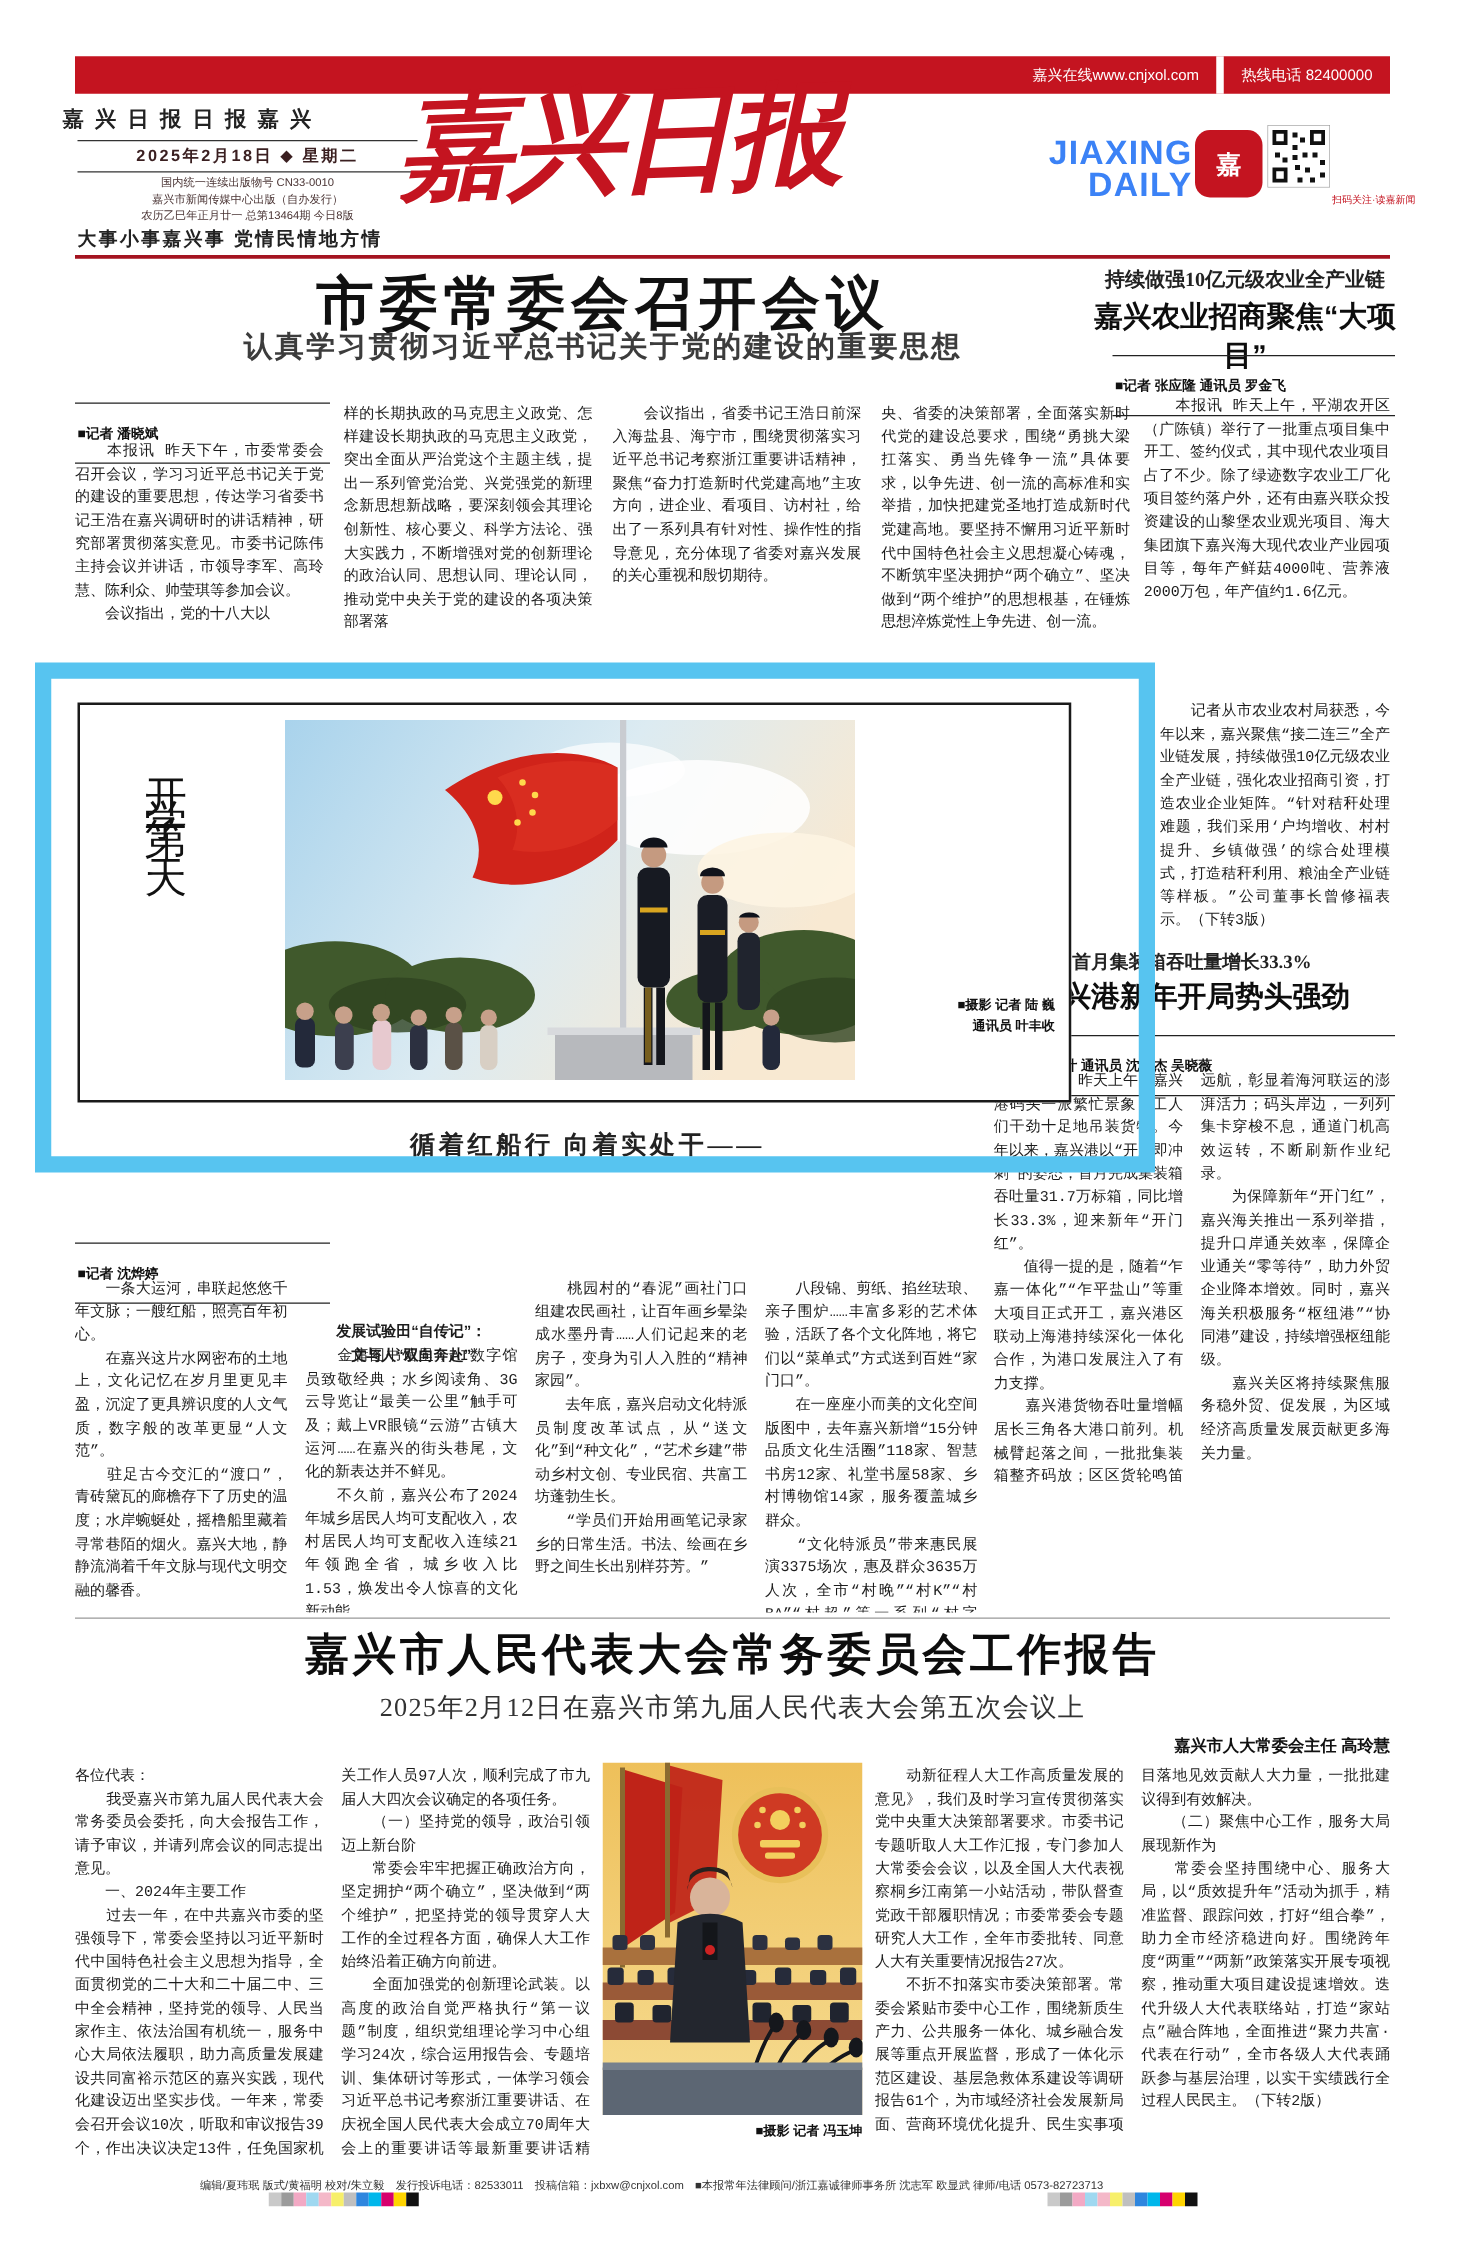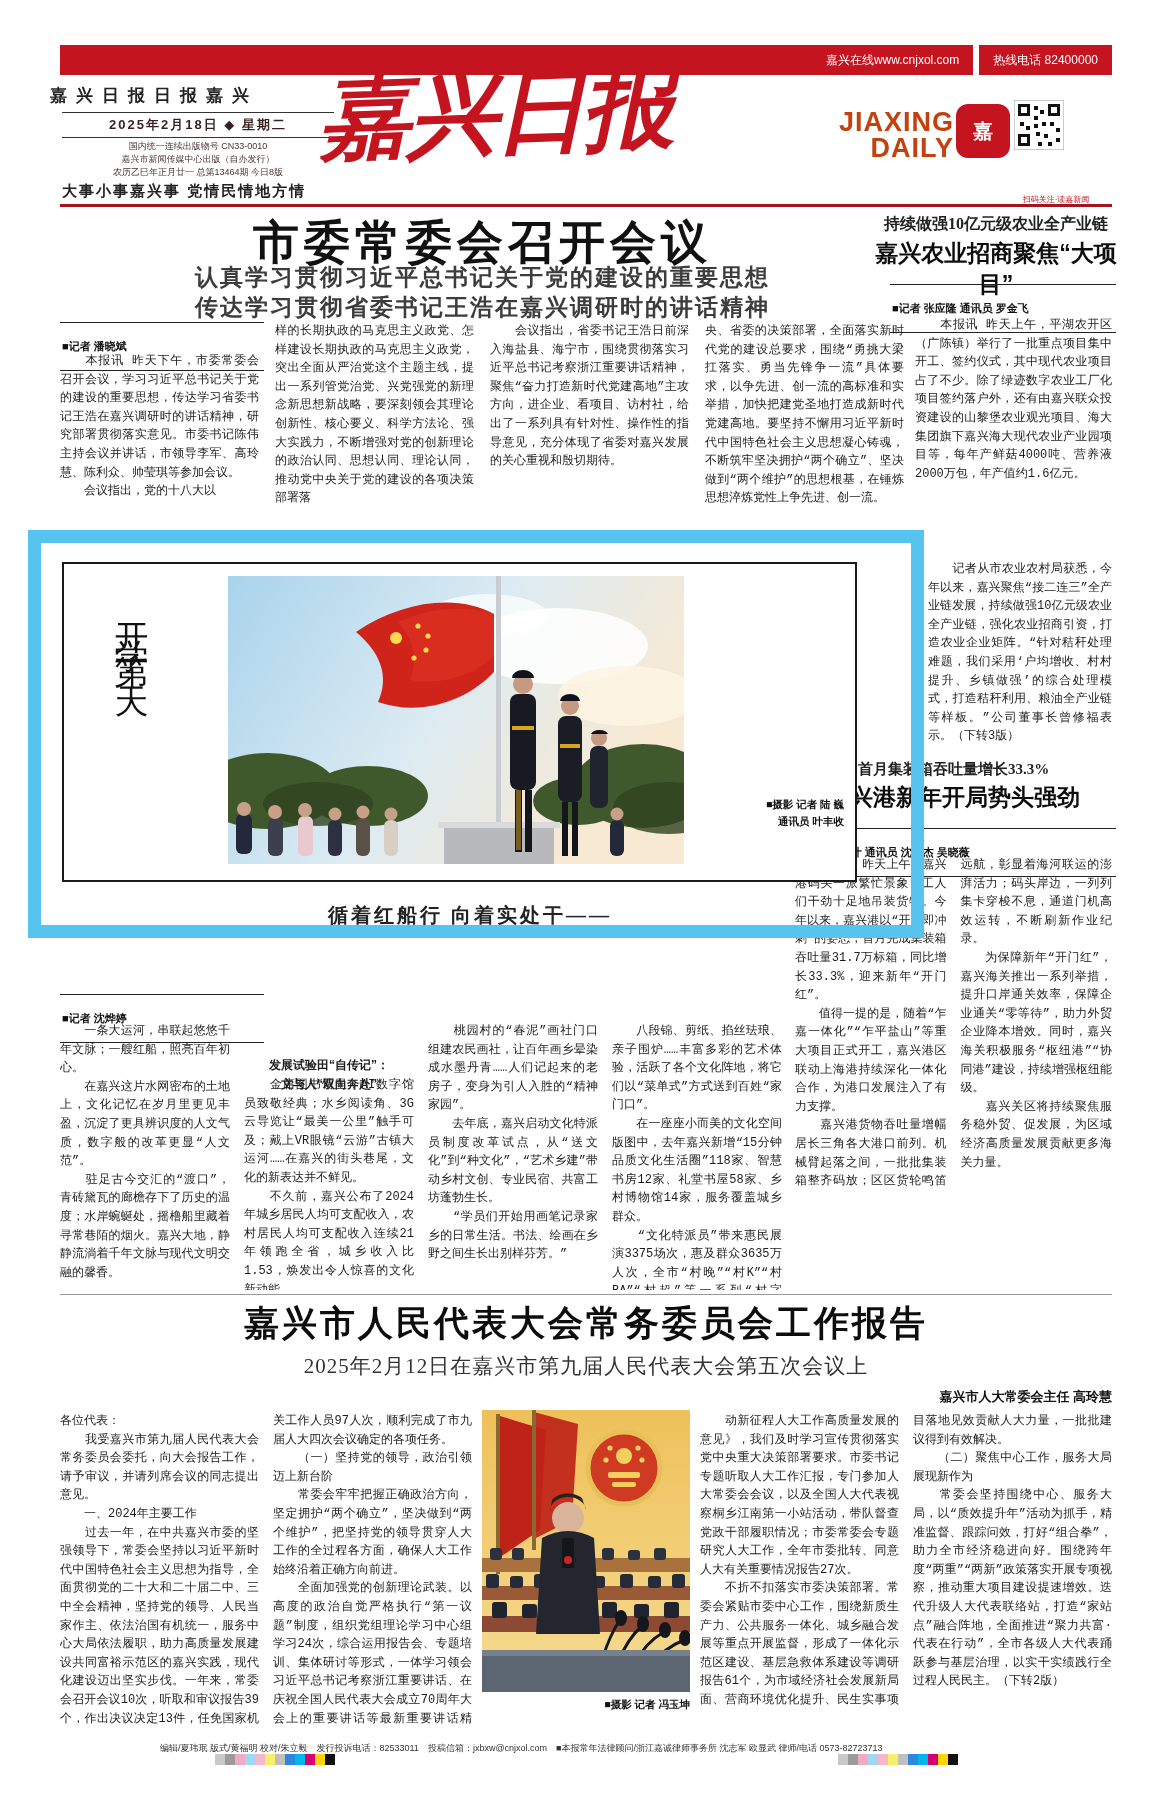--- a/index.html
+++ b/index.html
@@ -14,26 +14,26 @@
   
   .nameplate{left:50px;top:84px;width:272px;font-family:"Liberation Serif","DejaVu Serif",serif;
              font-weight:bold;font-size:17px;letter-spacing:9px;color:#222;white-space:nowrap;}
   .daterow{left:62px;top:112px;width:272px;border-top:1.5px solid #333;border-bottom:1.5px solid #333;
            padding:3px 0;font-size:13px;font-weight:bold;color:#3a1f20;text-align:center;letter-spacing:2px;}
   .pubinfo{left:62px;top:140px;width:272px;font-size:9px;color:#4a3434;line-height:1.45;text-align:center;white-space:pre-line;}
   .slogan{left:62px;top:182px;width:300px;font-size:15px;font-weight:bold;color:#222;letter-spacing:2px;}
   .calligraphy{left:318px;top:50px;width:420px;font-family:"DejaVu Serif","Liberation Serif",serif;
                font-style:italic;font-weight:bold;font-size:92px;color:#c41420;transform:rotate(-2deg);
                letter-spacing:-4px;white-space:nowrap;}
-  .engname{left:822px;top:110px;width:132px;text-align:right;color:#c2410c;font-weight:bold;
+  .engname{left:822px;top:110px;width:132px;text-align:right;color:#3b82f6;font-weight:bold;
            font-size:27px;line-height:0.95;letter-spacing:1px;white-space:pre-line;}
   .brandlogo{left:956px;top:104px;width:54px;height:54px;background:#c41420;border-radius:12px;
              color:#fff;display:flex;align-items:center;justify-content:center;font-size:20px;font-weight:bold;}
   .qr{left:1014px;top:100px;}
-  .qrcap{left:1000px;top:154px;width:112px;font-size:8px;color:#c41420;text-align:center;white-space:nowrap;margin-top:40px;}
+  .qrcap{left:1043px;top:154px;width:112px;font-size:8px;color:#c41420;text-align:center;white-space:nowrap;}
   .mastrule{left:60px;top:204px;width:1052px;height:3px;background:#a41320;}
   
   .h-lead{left:60px;top:212px;width:845px;text-align:center;font-size:46px;font-weight:900;
           color:#111;letter-spacing:5px;}
   .deck{left:60px;width:845px;text-align:center;font-size:23px;font-weight:bold;color:#3c3c3c;letter-spacing:2px;}
   .byline{font-size:11px;font-weight:bold;color:#111;border-top:1.2px solid #222;
           border-bottom:1.2px solid #222;padding:16px 2px;}
   .bt{font-family:Liberation Mono, monospace;font-size:12px;line-height:1.55;
       color:#1c1c1c;text-align:justify;white-space:pre-line;overflow:hidden;}
   .cols2{column-count:2;column-gap:14px;}
@@ -112,21 +112,20 @@
         <rect x="42" y="38" width="4" height="4"></rect>
       <rect x="6" y="22" width="4" height="4"></rect>
         <rect x="12" y="26" width="4" height="4"></rect>
     </g>
   </svg>
   <div class="abs qrcap">扫码关注·读嘉新闻</div>
   <div class="abs mastrule"></div>
 
   <div class="abs h-lead">市委常委会召开会议</div>
   <div class="abs deck" style="top:262px">认真学习贯彻习近平总书记关于党的建设的重要思想</div>
-  <div class="abs deck" style="top:292px">传达学习贯彻省委书记王浩在嘉兴调研时的讲话精神</div>
   <div class="abs byline" style="left:60px;top:322px;width:200px">■记者 潘晓斌</div>
   <div class="abs bt" style="left:60px;top:352px;width:199px;height:174px">　　本报讯 昨天下午，市委常委会召开会议，学习习近平总书记关于党的建设的重要思想，传达学习省委书记王浩在嘉兴调研时的讲话精神，研究部署贯彻落实意见。市委书记陈伟主持会议并讲话，市领导李军、高玲慧、陈利众、帅莹琪等参加会议。
 　　会议指出，党的十八大以</div>
   <div class="abs bt" style="left:275px;top:322px;width:199px;height:204px">样的长期执政的马克思主义政党、怎样建设长期执政的马克思主义政党，突出全面从严治党这个主题主线，提出一系列管党治党、兴党强党的新理念新思想新战略，要深刻领会其理论创新性、核心要义、科学方法论、强大实践力，不断增强对党的创新理论的政治认同、思想认同、理论认同，推动党中央关于党的建设的各项决策部署落</div>
   <div class="abs bt" style="left:490px;top:322px;width:199px;height:204px">　　会议指出，省委书记王浩日前深入海盐县、海宁市，围绕贯彻落实习近平总书记考察浙江重要讲话精神，聚焦“奋力打造新时代党建高地”主攻方向，进企业、看项目、访村社，给出了一系列具有针对性、操作性的指导意见，充分体现了省委对嘉兴发展的关心重视和殷切期待。</div>
   <div class="abs bt" style="left:705px;top:322px;width:199px;height:204px">央、省委的决策部署，全面落实新时代党的建设总要求，围绕“勇挑大梁扛落实、勇当先锋争一流”具体要求，以争先进、创一流的高标准和实举措，加快把建党圣地打造成新时代党建高地。要坚持不懈用习近平新时代中国特色社会主义思想凝心铸魂，不断筑牢坚决拥护“两个确立”、坚决做到“两个维护”的思想根基，在锤炼思想淬炼党性上争先进、创一流。</div>
 
   <div class="abs kicker" style="left:880px;top:214px;width:232px;font-size:16px">持续做强10亿元级农业全产业链</div>
   <div class="abs sidehead" style="left:872px;top:238px;width:248px;font-size:23px">嘉兴农业招商聚焦“大项目”</div>
   <div class="abs byline" style="left:890px;top:284px;width:222px">■记者 张应隆 通讯员 罗金飞</div>

